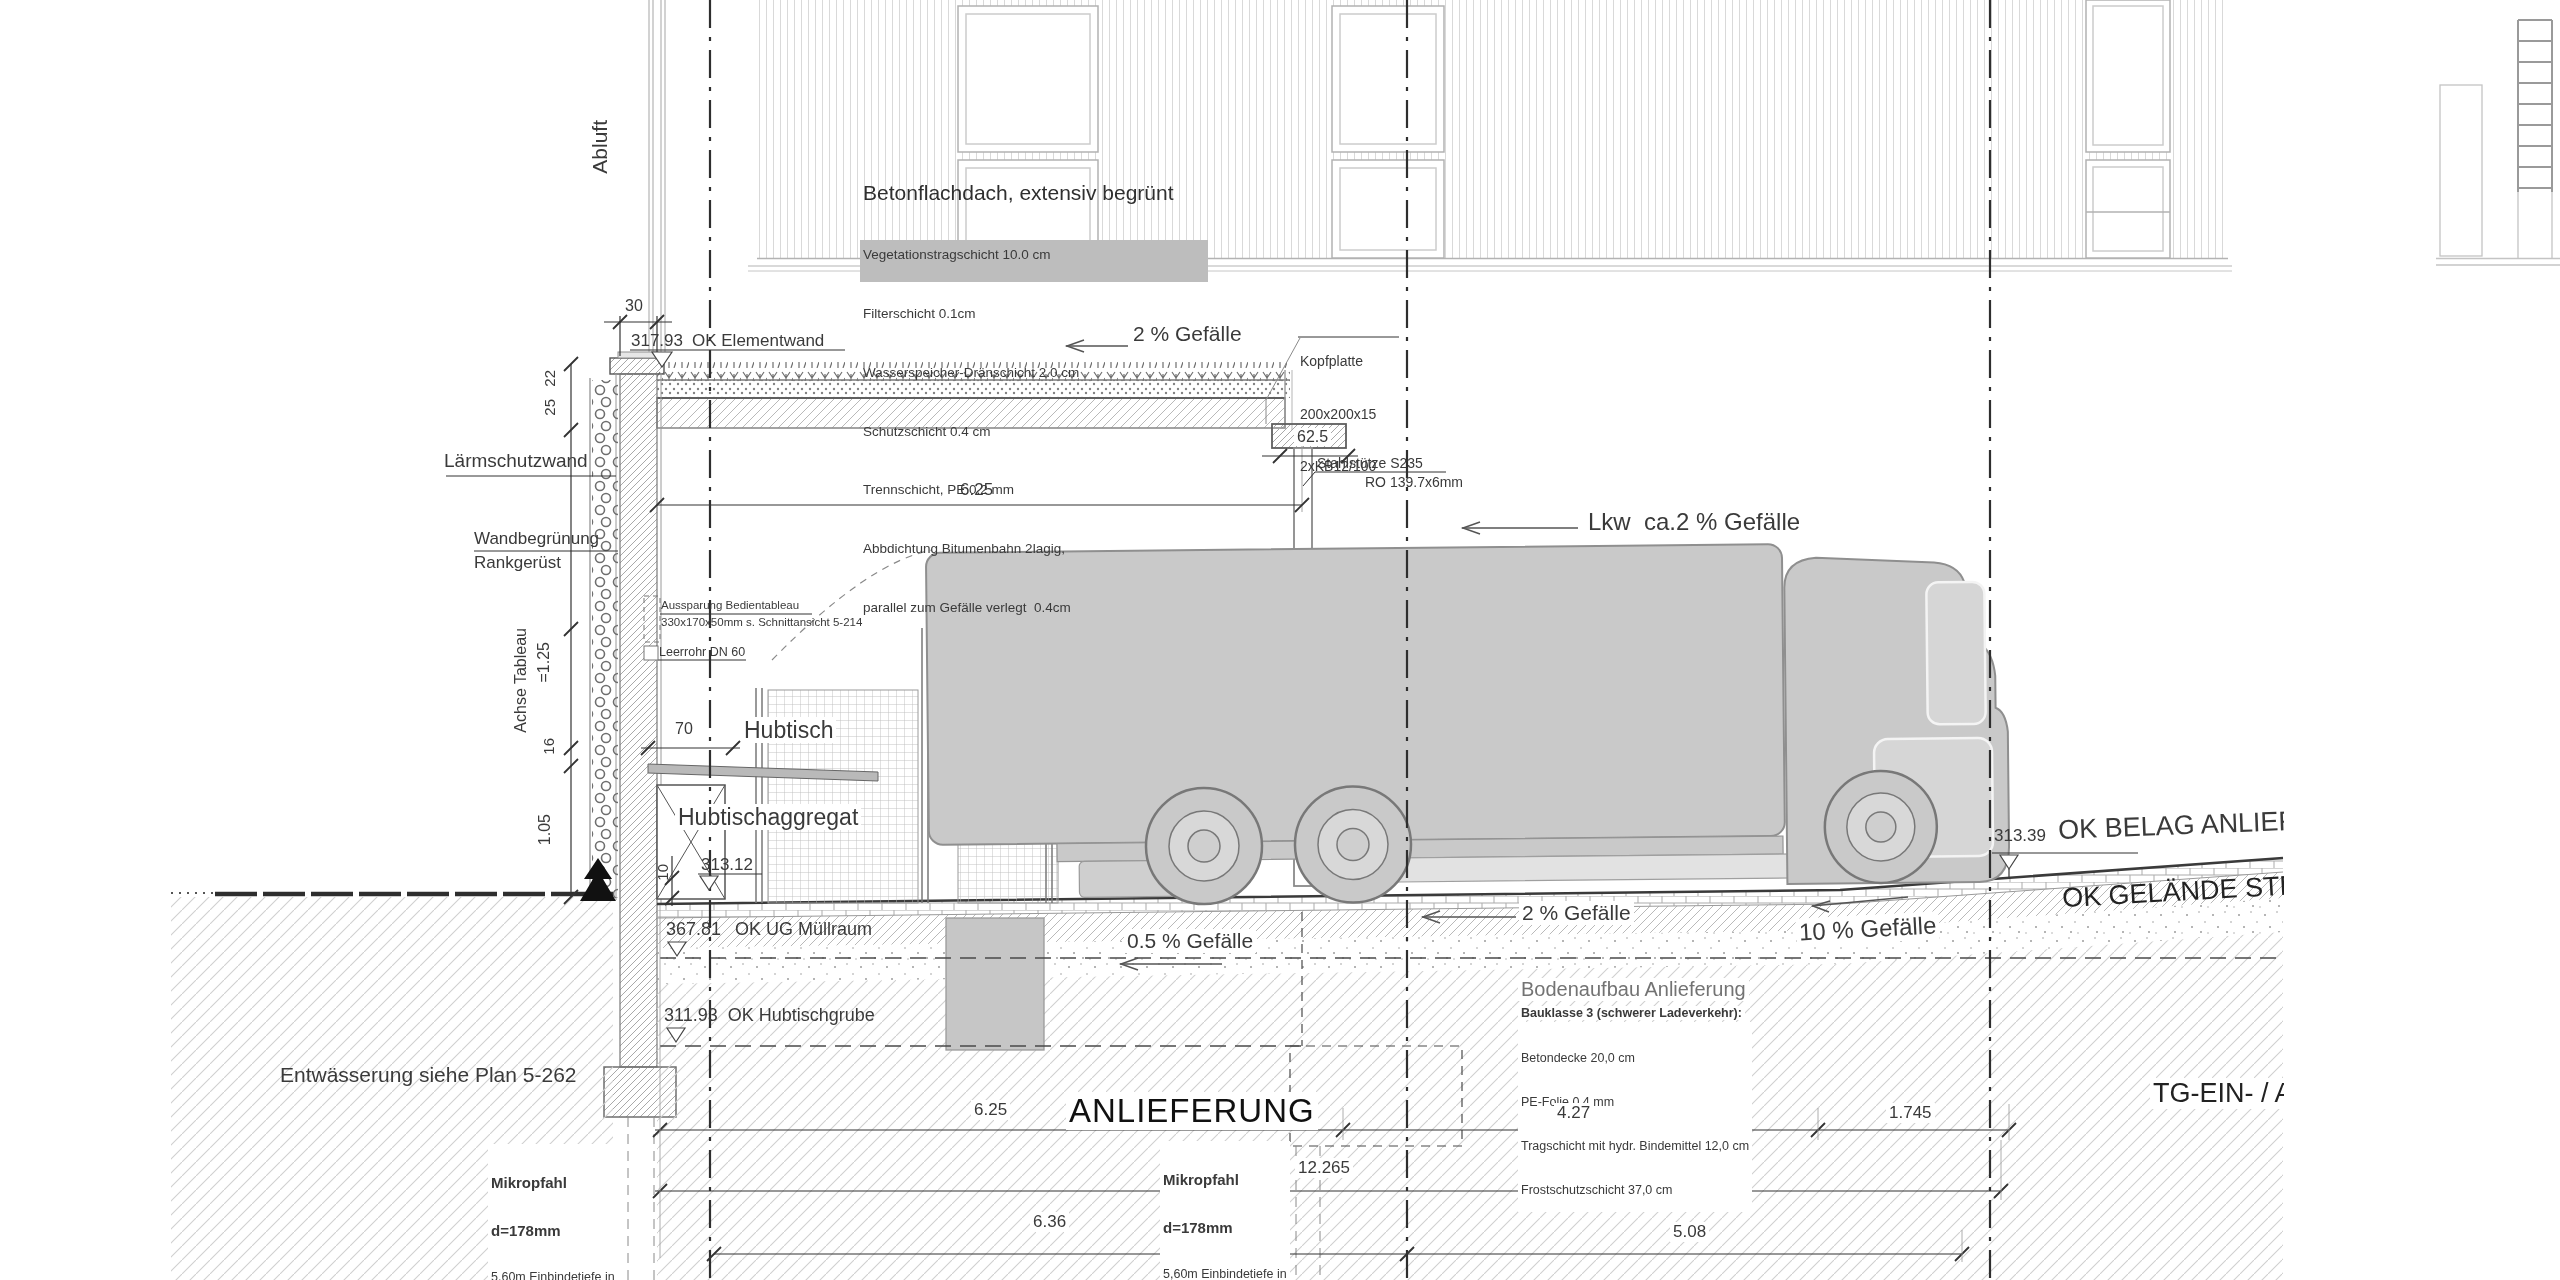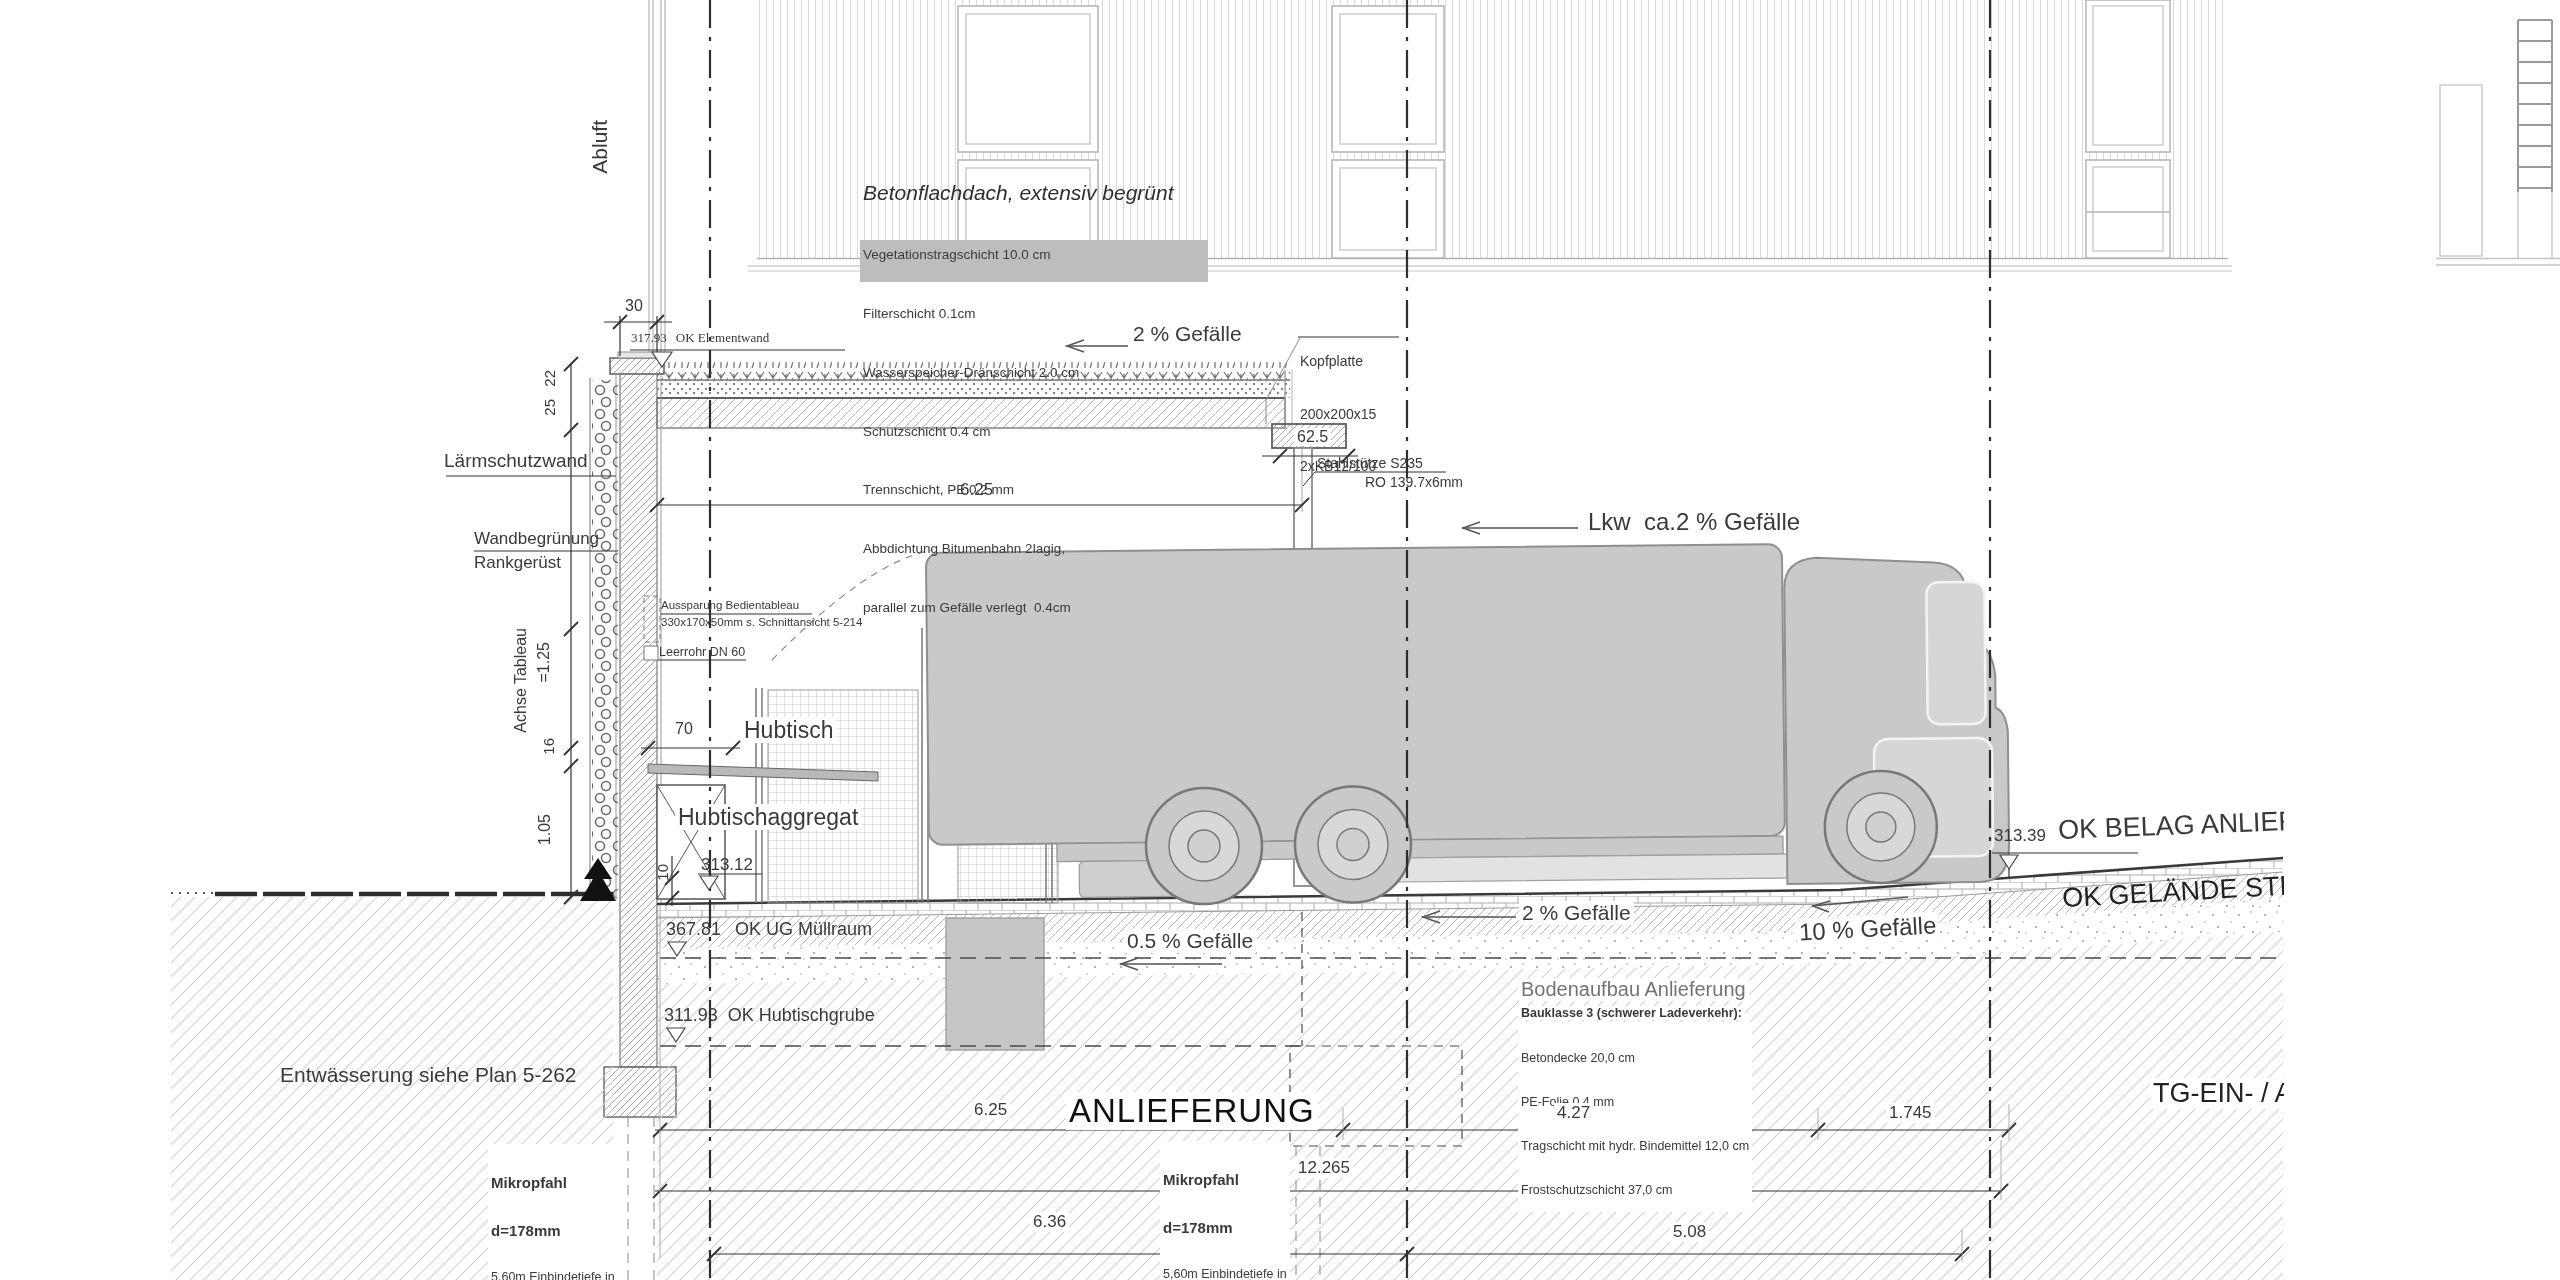--- a/index.html
+++ b/index.html
@@ -282,34 +282,34 @@
         <path d="M1440,911 L1423,917 L1440,923"></path>
     <line x1="1120" y1="964" x2="1222" y2="964"></line>
         <path d="M1138,958 L1121,964 L1138,970"></path>
     <line x1="1812" y1="906" x2="1908" y2="897"></line>
         <path d="M1830,901 L1813,906 L1829,912"></path>
   </g>
 </svg>
 
 <div class="lbl vtext" style="left:588px;top:120px;font-size:21px;">Abluft</div>
 
-<div class="lbl" style="left:863px;top:181px;font-size:21px;color:#2f2f2f;font-style:italic;">Betonflachdach, extensiv begrünt</div>
+<div class="lbl" style="left:863px;top:181px;font-size:21px;color:#2f2f2f;">Betonflachdach, extensiv begrünt</div>
 <div class="lbl" style="left:863px;top:206px;font-size:13.5px;line-height:19.6px;">
   <div>Vegetationstragschicht 10.0 cm</div>
   <div>Filterschicht 0.1cm</div>
   <div>Wasserspeicher-Dränschicht 2.0 cm</div>
   <div>Schutzschicht 0.4 cm</div>
   <div>Trennschicht, PE 0.2 mm</div>
   <div>Abbdichtung Bitumenbahn 2lagig,</div>
   <div>parallel zum Gefälle verlegt  0.4cm</div>
 </div>
 <div class="lbl" style="left:1133px;top:322px;font-size:21px;">2 % Gefälle</div>
 
 <div class="lbl" style="left:625px;top:297px;font-size:16px;">30</div>
-<div class="lbl" style="left:631px;top:331px;font-size:13px;font-family:Liberation Serif, serif;"><span>317.93</span><span style="padding-left:9px;">OK Elementwand</span></div>
+<div class="lbl" style="left:631px;top:331px;font-size:17px;"><span>317.93</span><span style="padding-left:9px;">OK Elementwand</span></div>
 
 <div class="lbl vtext" style="left:541px;top:370px;font-size:15px;">22</div>
 <div class="lbl vtext" style="left:541px;top:399px;font-size:15px;">25</div>
 
 <div class="lbl" style="left:444px;top:450px;font-size:19px;">Lärmschutzwand</div>
 <div class="lbl" style="left:474px;top:529px;font-size:17px;">Wandbegrünung</div>
 <div class="lbl" style="left:474px;top:553px;font-size:17px;">Rankgerüst</div>
 
 <div class="lbl" style="left:661px;top:599px;font-size:11.5px;">Aussparung Bedientableau</div>
 <div class="lbl" style="left:661px;top:616px;font-size:11.5px;">330x170x50mm s. Schnittansicht 5-214</div>

